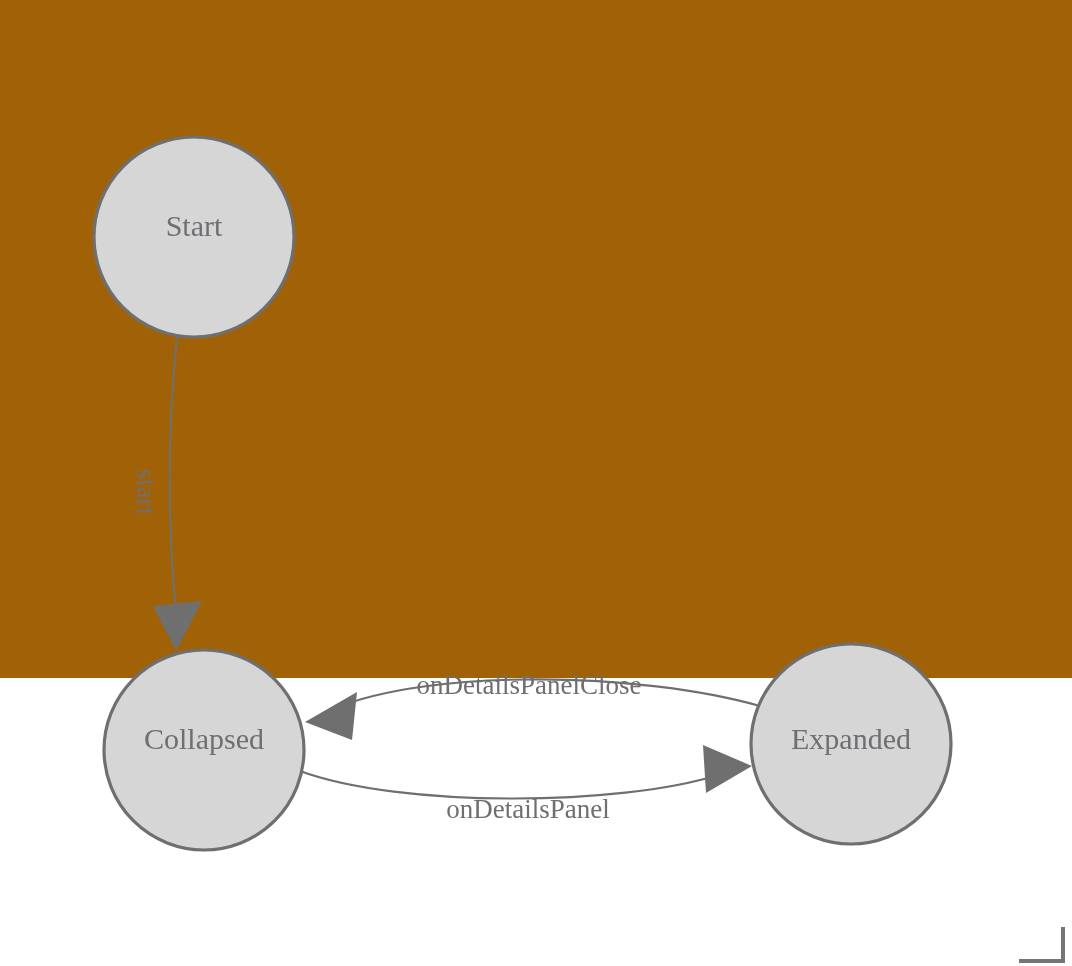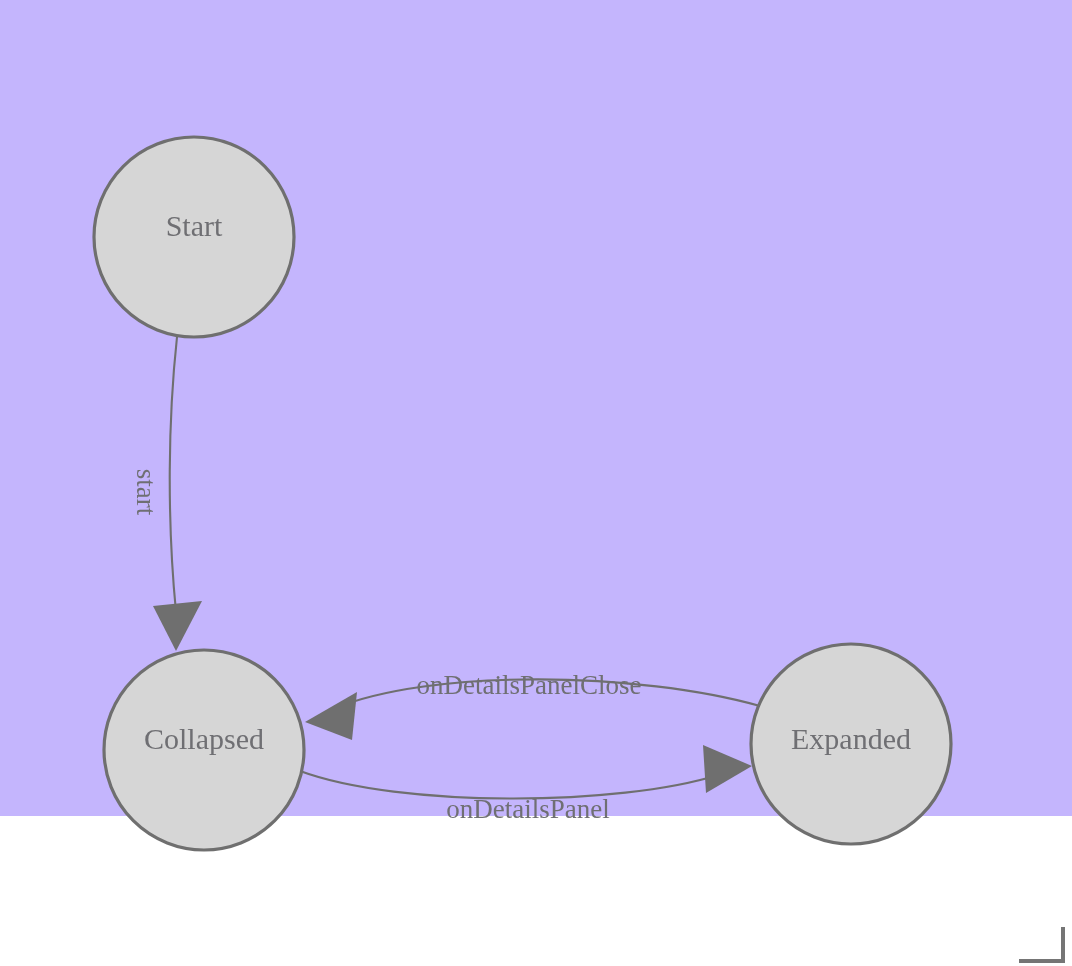--- a/index.html
+++ b/index.html
@@ -9,22 +9,22 @@
   }
   body {
     width: 1072px;
     height: 966px;
     overflow: hidden;
     font-family: "Liberation Serif", "DejaVu Serif", serif;
   }
   #diagram-root {
     position: relative;
     width: 1072px;
-    height: 816px;
-    background: #c4b5fd;
+    height: 678px;
+    background: #a16207;
     text-align: right;
   }
   svg.canvas {
     position: absolute;
     left: 0;
     top: 0;
     width: 1072px;
     height: 966px;
     display: block;
   }

